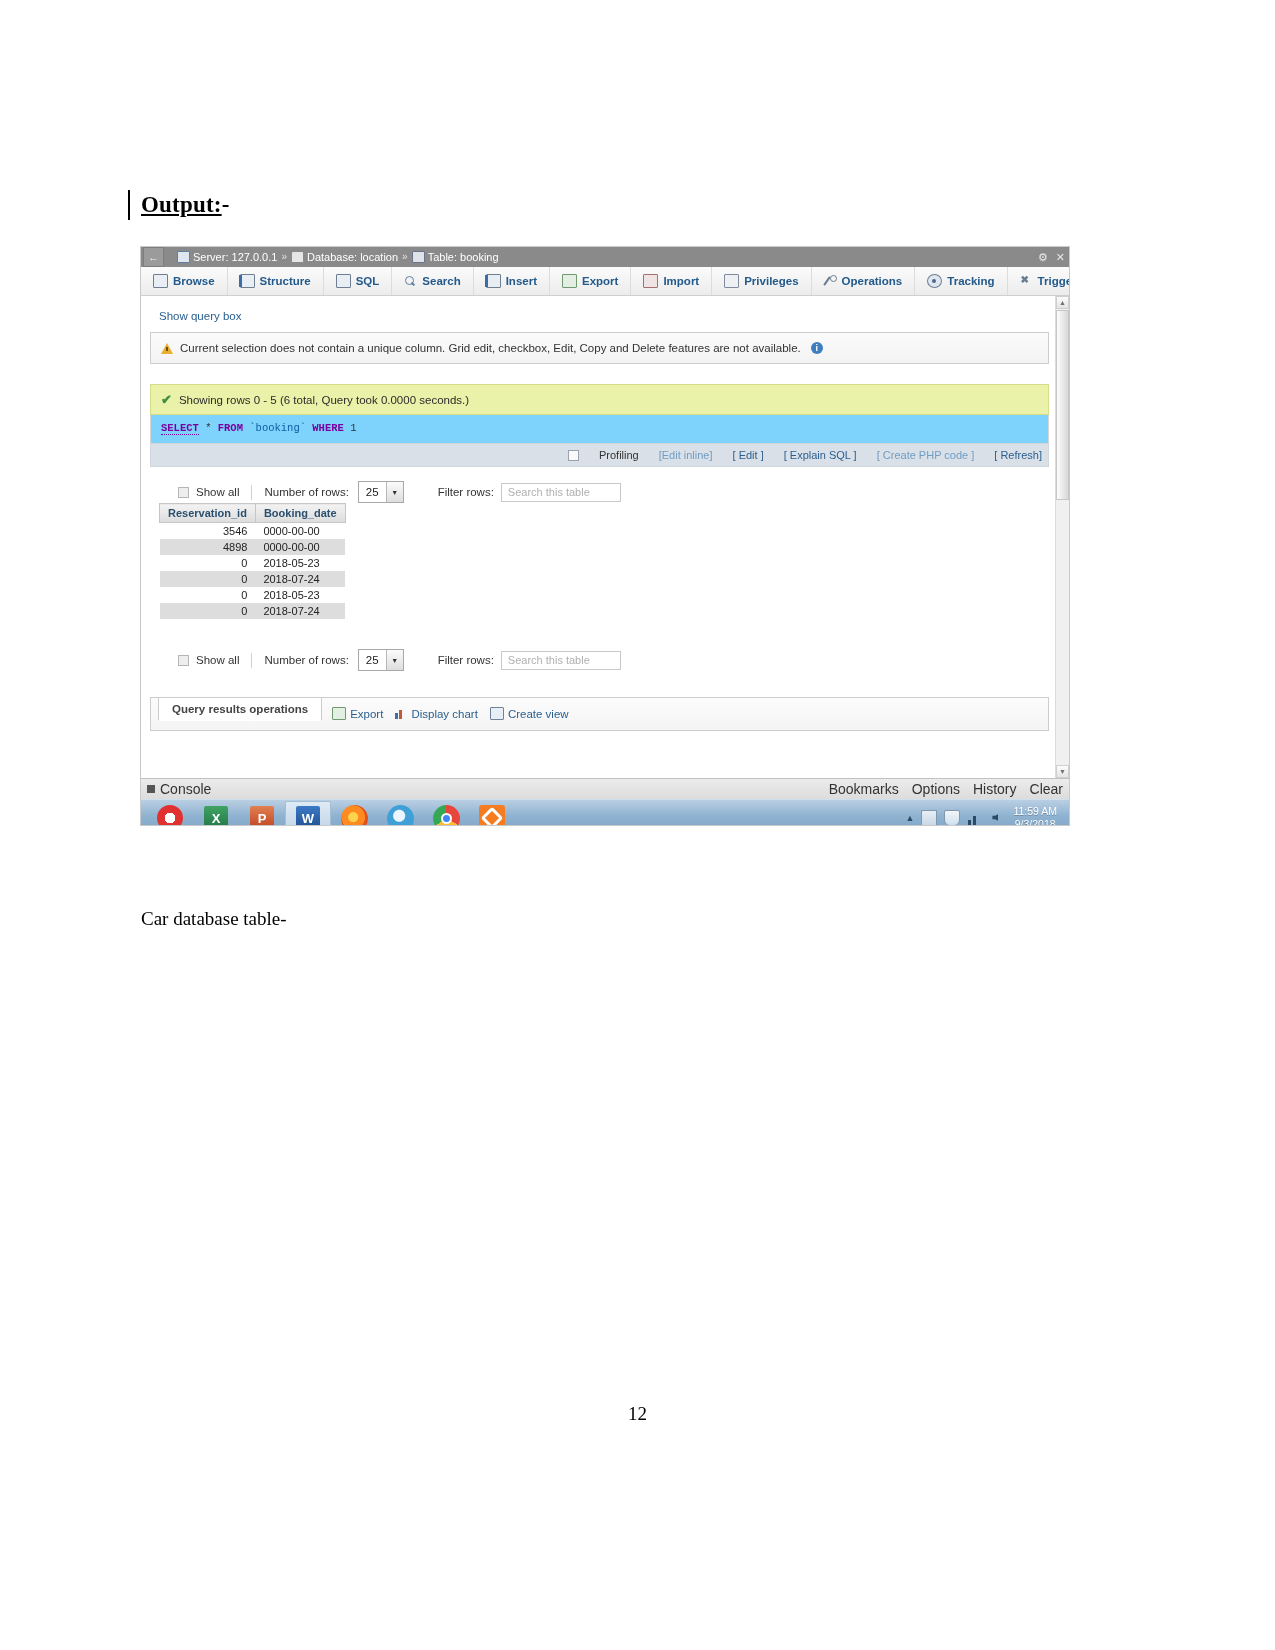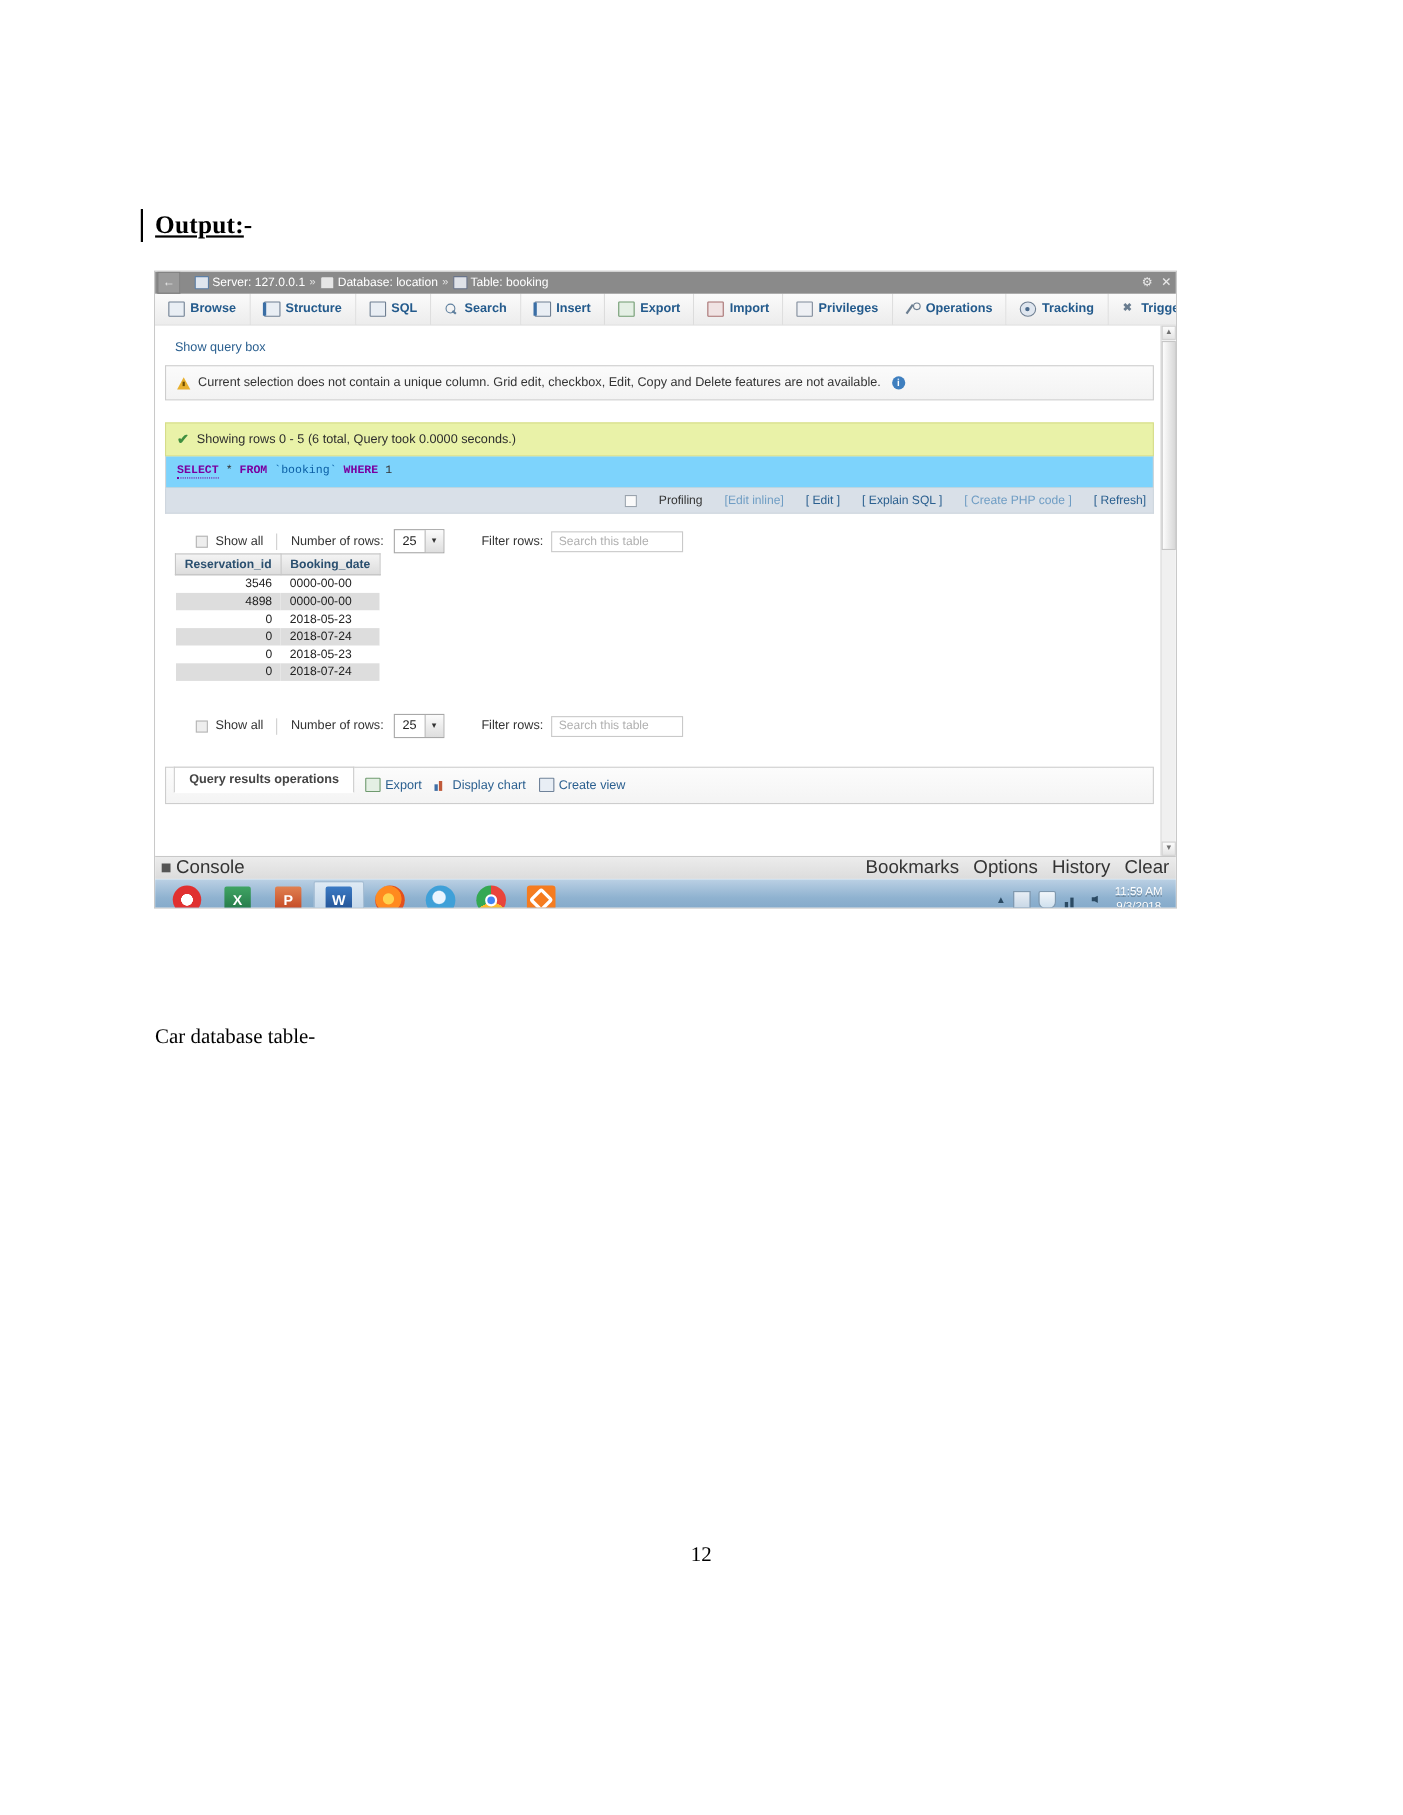--- a/index.html
+++ b/index.html
@@ -20,21 +20,21 @@
     width:2px;height:30px;background:#000;margin-right:11px;
   }
   .doc-heading .htxt{
     font-family:"Liberation Serif", serif;
     font-size:23px;font-weight:bold;color:#000;
     letter-spacing:.2px;
   }
   .doc-heading .htxt .uline{ text-decoration:underline; }
 
   .caption{
-    position:absolute;left:141px;top:932px;
+    position:absolute;left:141px;top:908px;
     font-family:"Liberation Serif", serif;
     font-size:19px;color:#000;
   }
   .page-number{
     position:absolute;left:0;right:0;top:1403px;
     text-align:center;font-family:"Liberation Serif", serif;
     font-size:19px;color:#000;
   }
 
   
@@ -284,21 +284,21 @@
   .mini.exp2{background:#e4efe4;border-color:#6f9a6f;}
   .mini.chart{border:none;background:transparent;}
   .mini.chart::before{content:"";position:absolute;left:0;bottom:0;width:3px;height:6px;background:#3f6fa5;}
   .mini.chart::after{content:"";position:absolute;left:4px;bottom:0;width:3px;height:9px;background:#c05a3a;}
   .mini.view{background:#e8eef5;border-color:#6f8299;}
 
   .console{
     height:20px;background:linear-gradient(#ececec,#dcdcdc);
     border-top:1px solid #c2c2c2;
     display:flex;align-items:center;
-    font-size:17px;color:#333;padding:0 6px;text-align:center;
+    font-size:14px;color:#333;padding:0 6px;text-align:center;
   }
   .console .sq{width:8px;height:8px;background:#555;display:inline-block;margin-right:5px;}
   .console .right{margin-left:auto;display:flex;gap:13px;}
 
   
   .taskbar{
     height:36px;
     background:linear-gradient(#b9cfe3,#8fb2d0 45%,#7aa2c4);
     border-top:1px solid #cfe0ee;
     display:flex;align-items:center;position:relative;

